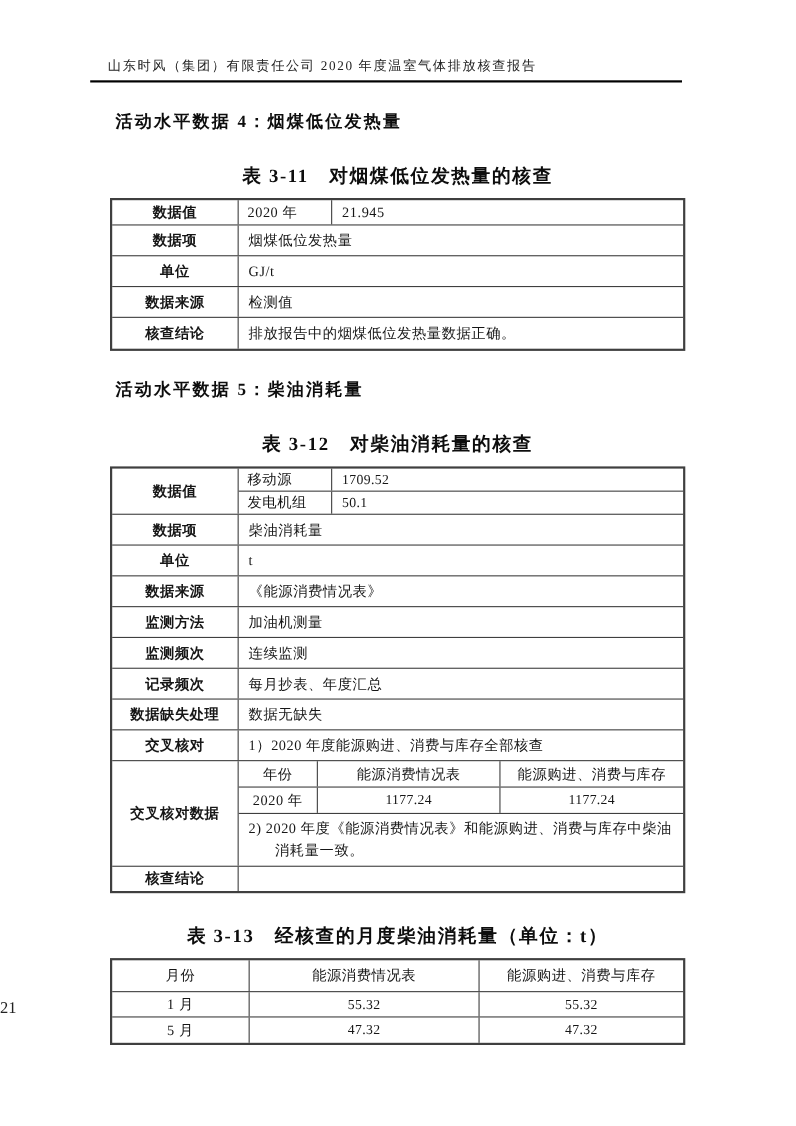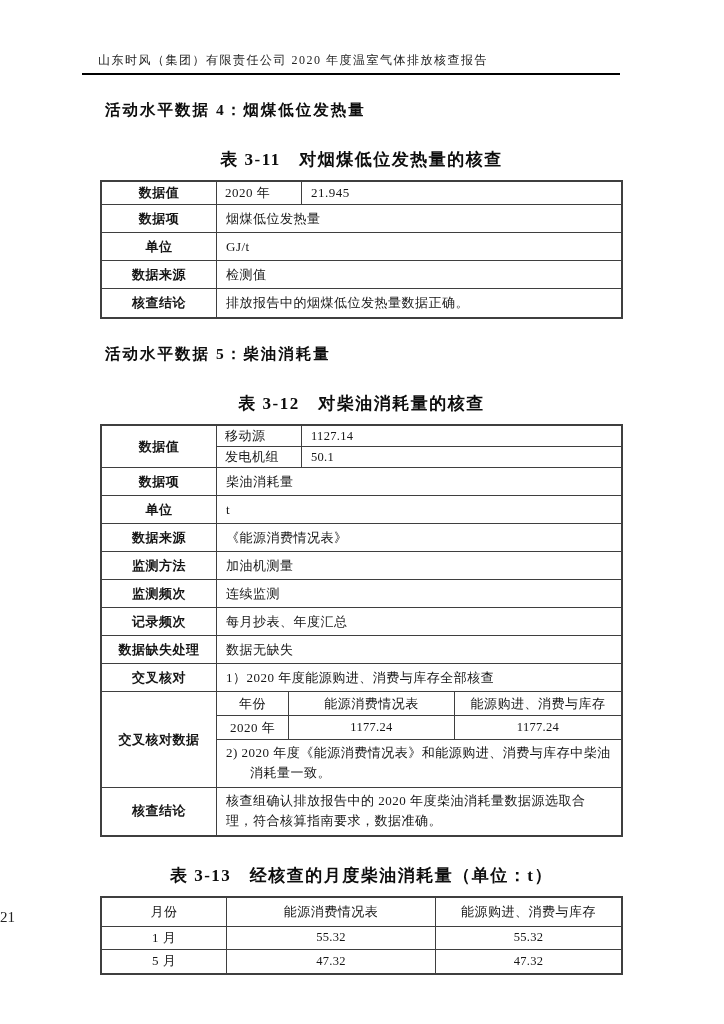--- a/index.html
+++ b/index.html
@@ -141,21 +141,21 @@
     <div class="section-heading">活动水平数据 5：柴油消耗量</div>
     <div class="table-title">表 3-12　对柴油消耗量的核查</div>
 
     <div class="vtable">
 
       <div class="vrow">
         <div class="cell label">数据值</div>
         <div class="stack">
           <div class="subrow rh-sub">
             <div class="cell sub">移动源</div>
-            <div class="cell val num">1127.14</div>
+            <div class="cell val num">1709.52</div>
           </div>
           <div class="subrow rh-sub">
             <div class="cell sub">发电机组</div>
             <div class="cell val num">50.1</div>
           </div>
         </div>
       </div>
 
       <div class="vrow rh-std">
         <div class="cell label">数据项</div>
@@ -204,21 +204,20 @@
             <div class="cell cc3 num">1177.24</div>
           </div>
           <div class="subrow">
             <div class="note-cell">2)  2020 年度《能源消费情况表》和能源购进、消费与库存中柴油消耗量一致。</div>
           </div>
         </div>
       </div>
 
       <div class="vrow">
         <div class="cell label">核查结论</div>
-        <div class="cell val wrap">核查组确认排放报告中的 2020 年度柴油消耗量数据源选取合理，符合核算指南要求，数据准确。</div>
       </div>
     </div>
 
     <div class="table-title">表 3-13　经核查的月度柴油消耗量（单位：t）</div>
 
     <div class="vtable t313">
       <div class="vrow hrow">
         <div class="cell c1">月份</div>
         <div class="cell c2">能源消费情况表</div>
         <div class="cell c3">能源购进、消费与库存</div>

